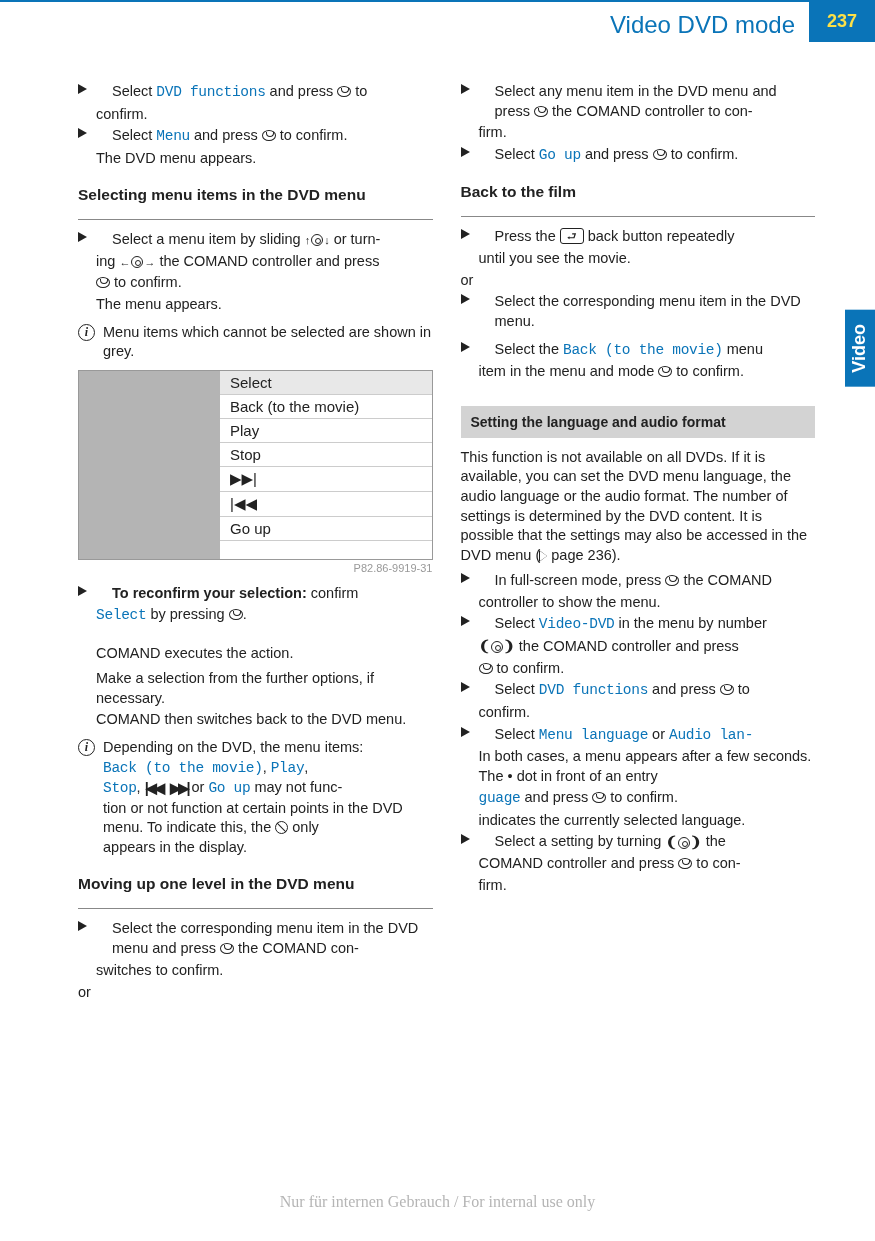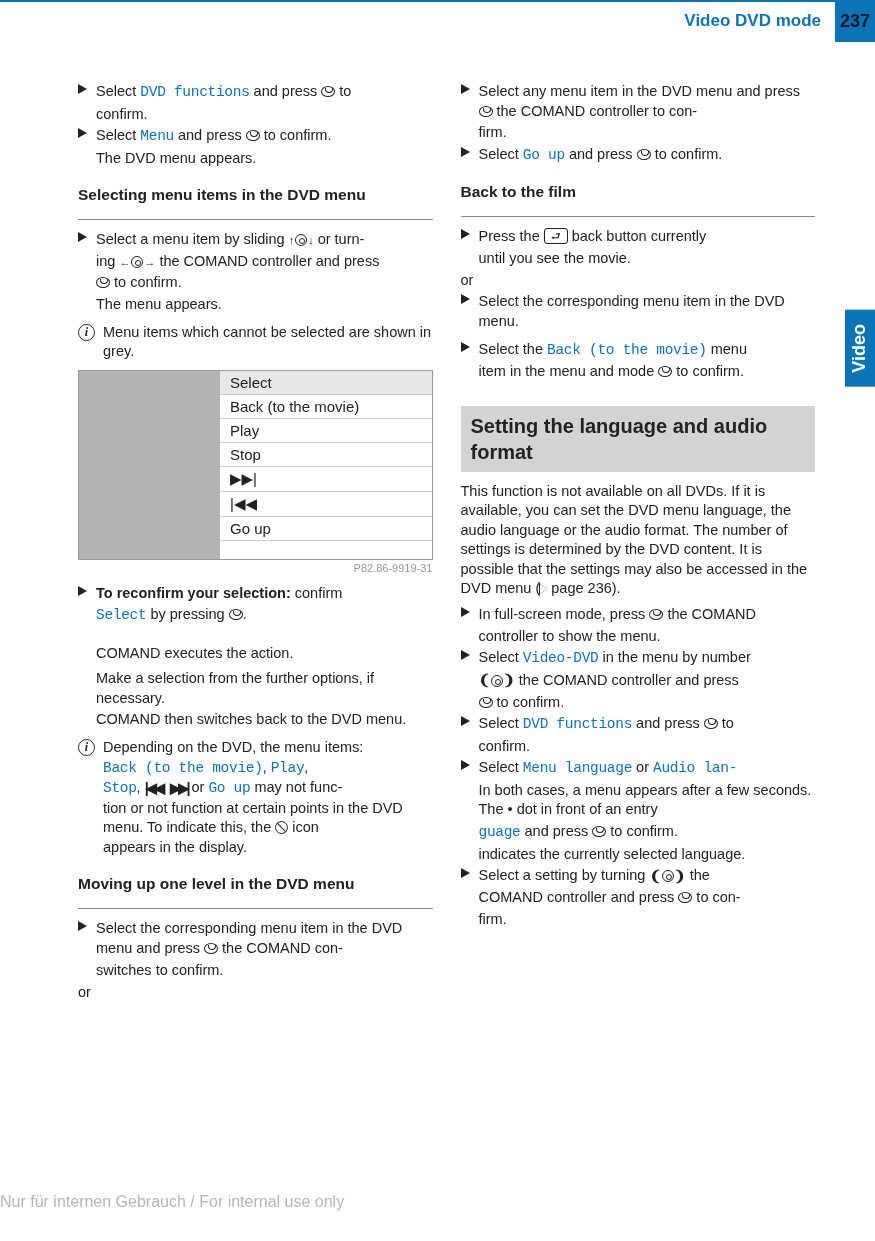--- a/index.html
+++ b/index.html
@@ -14,33 +14,33 @@
   }
   .header-bar {
     height: 42px;
     display: flex;
     justify-content: flex-end;
     align-items: stretch;
   }
   .header-title {
     background: #fff;
     color: #0a74b8;
-    font-weight: bold;
-    font-size: 17px;
+    font-weight: normal;
+    font-size: 24px;
     padding: 9px 14px 0 0;
     border-top: 2px solid #0a74b8;
     flex: 1;
     text-align: right;
   }
   .page-num {
     background: #0a74b8;
-    color: #0f172a;
+    color: #fde047;
     font-weight: bold;
     font-size: 18px;
-    width: 40px;
+    width: 66px;
     display: flex;
     align-items: center;
     justify-content: center;
   }
   .side-tab {
     position: absolute;
     right: 0;
     top: 310px;
     background: #0a74b8;
     color: #fff;
@@ -53,21 +53,21 @@
     text-align: center;
   }
   .content {
     display: flex;
     gap: 28px;
     padding: 40px 60px 0 78px;
   }
   .col { flex: 1; min-width: 0; }
   .bullet {
     display: flex;
-    gap: 8px;
+    gap: 24px;
     margin-bottom: 2px;
     line-height: 1.35;
   }
   .bullet .tri { flex-shrink: 0; padding-top: 2px; }
   .continue { padding-left: 18px; line-height: 1.35; margin-bottom: 2px; }
   .info-row {
     display: flex;
     gap: 8px;
     margin: 8px 0 8px 0;
     line-height: 1.35;
@@ -89,21 +89,21 @@
   .h3 {
     font-weight: bold;
     font-size: 15.5px;
     border-bottom: 1px solid #888;
     padding-bottom: 15px;
     margin: 18px 0 10px 0;
   }
   .h2-box {
     background: #d3d3d3;
     font-weight: bold;
-    font-size: 20px;
+    font-size: 14px;
     padding: 7px 10px;
     margin: 24px 0 10px 0;
     line-height: 1.3;
   }
   .ui { color: #0a74b8; font-family: "Courier New", monospace; letter-spacing: -0.3px; }
   .p { line-height: 1.35; margin-bottom: 6px; }
   .or { margin: 4px 0; }
   .img-placeholder {
     border: 1px solid #999;
     height: 190px;
@@ -128,23 +128,24 @@
     text-align: right;
     font-size: 11px;
     color: #999;
     margin-bottom: 10px;
     font-family: Arial, sans-serif;
   }
   .watermark {
     position: absolute;
     bottom: 30px;
     width: 100%;
+    text-align: center;
     color: #b5b5b5;
     font-size: 16px;
-    font-family: Liberation Sans, sans-serif;
+    font-family: Liberation Serif, serif;
   }
   .tri svg { display: block; }
   .press-icon {
     display: inline-block;
     width: 14px; height: 11px;
     border: 1px solid #222;
     border-radius: 50%;
     vertical-align: -1px;
     position: relative;
   }
@@ -323,21 +324,21 @@
     <div class="continue" style="margin-top:18px">COMAND executes the action.</div>
     <div class="continue" style="margin-top:6px">Make a selection from the further options, if necessary.</div>
     <div class="continue">COMAND then switches back to the DVD menu.</div>
 
     <div class="info-row">
       <span class="info-icon">i</span>
       <span>
         <span>Depending on the DVD, the menu items:</span><br>
         <span class="ui">Back (to the movie)</span>, <span class="ui">Play</span>,<br>
         <span class="ui">Stop</span>, <span class="skipbtn">|◀◀</span>, <span class="skipbtn">▶▶|</span> or <span class="ui">Go up</span><span> may not func-</span><br>
-        <span>tion or not function at certain points in the DVD menu. To indicate this, the </span><span class="noentry"></span><span> icon</span><br>
+        <span>tion or not function at certain points in the DVD menu. To indicate this, the </span><span class="noentry"></span><span> only</span><br>
         <span>appears in the display.</span>
       </span>
     </div>
 
     <div class="h3">Moving up one level in the DVD menu</div>
 
     <div class="bullet">
       <span class="tri">
           <svg width="10" height="10">
             <polygon points="0,0 9,5 0,10" fill="#222"></polygon>
@@ -371,21 +372,21 @@
     </div>
 
     <div class="h3">Back to the film</div>
 
     <div class="bullet">
       <span class="tri">
           <svg width="10" height="10">
             <polygon points="0,0 9,5 0,10" fill="#222"></polygon>
           </svg>
         </span>
-      <span><span>Press the </span><span class="back-btn">⮐</span><span> back button currently</span></span>
+      <span><span>Press the </span><span class="back-btn">⮐</span><span> back button repeatedly</span></span>
     </div>
     <div class="continue">until you see the movie.</div>
     <div class="or">or</div>
 
     <div class="bullet">
       <span class="tri">
           <svg width="10" height="10">
             <polygon points="0,0 9,5 0,10" fill="#222"></polygon>
           </svg>
         </span>

